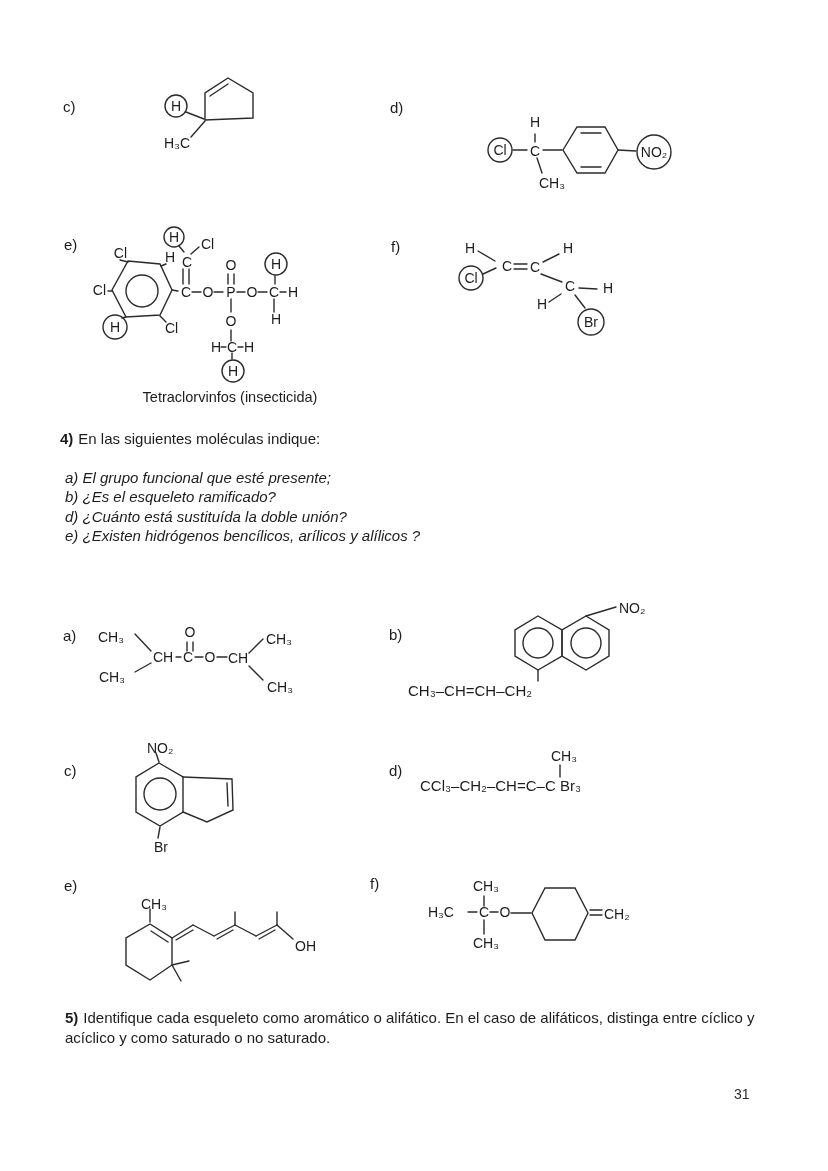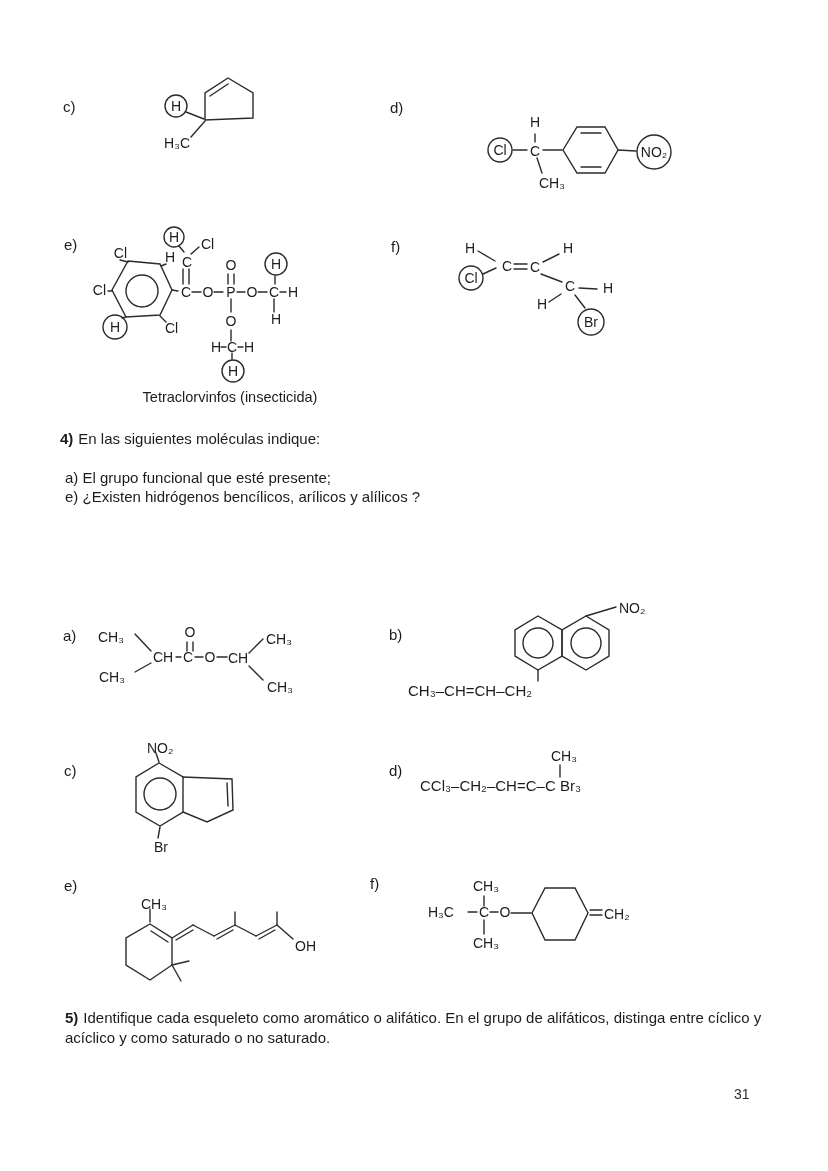--- a/index.html
+++ b/index.html
@@ -5,21 +5,21 @@
   html,body{margin:0;padding:0;background:#e8e8e8;}
   #page{
     position:relative;width:828px;height:1171px;background:#ffffff;
     font-family:"Liberation Sans","DejaVu Sans",sans-serif;color:#1c1c1c;
     margin:0 auto;overflow:hidden;
   }
   .abs{position:absolute;}
   .itemletter{font-size:15px;color:#1c1c1c;}
   .qtitle{font-size:15px;white-space:nowrap;text-align:center;}
   .qnum{font-weight:700;margin-right:5px;}
-  .qitems{font-size:15px;line-height:19.4px;}
+  .qitems{font-size:15px;line-height:19.4px;font-style:italic;}
   .qitems div{white-space:nowrap;}
   .q5{font-size:15px;line-height:19.6px;width:716px;}
   .pagenum{font-size:14px;color:#2a2a2a;margin-left:24px;}
   svg{position:absolute;left:0;top:0;}
   svg text{font-family:"Liberation Sans","DejaVu Sans",sans-serif;font-size:14px;fill:#1c1c1c;}
   svg text.chain{font-size:15px;}
   svg text.caption{font-size:14.5px;}
   svg line, svg path{stroke:#2b2b2b;stroke-width:1.4;fill:none;stroke-linecap:round;}
   svg circle{stroke:#2b2b2b;stroke-width:1.4;fill:none;}
   .mid{text-anchor:middle;}
@@ -39,25 +39,27 @@
   <div class="abs itemletter" style="left:64px;top:762px">c)</div>
   <div class="abs itemletter" style="left:389px;top:762px">d)</div>
   <div class="abs itemletter" style="left:64px;top:877px">e)</div>
   <div class="abs itemletter" style="left:370px;top:875px">f)</div>
 
   <div class="abs qtitle" style="left:60px;top:430px">
     <span class="qnum">4)</span><span>En las siguientes moléculas indique:</span>
   </div>
   <div class="abs qitems" style="left:65px;top:468px">
     <div>a) El grupo funcional que esté presente;</div>
+    <div>b) ¿Es el esqueleto ramificado?</div>
+    <div>d) ¿Cuánto está sustituída la doble unión?</div>
     <div>e) ¿Existen hidrógenos bencílicos, arílicos y alílicos ?</div>
   </div>
 
   <div class="abs q5" style="left:65px;top:1008px">
-    <span class="qnum">5)</span><span>Identifique cada esqueleto como aromático o alifático. En el grupo de alifáticos, distinga entre cíclico y acíclico y como saturado o no saturado.</span>
+    <span class="qnum">5)</span><span>Identifique cada esqueleto como aromático o alifático. En el caso de alifáticos, distinga entre cíclico y acíclico y como saturado o no saturado.</span>
   </div>
 
   <div class="abs pagenum" style="left:710px;top:1086px">31</div>
 
   <svg width="828" height="1171" viewBox="0 0 828 1171">
 
     <g>
       <g>
         <path d="M205,120 L205,93 L228,78 L253,93 L253,118 Z"></path>
         <line x1="210" y1="96" x2="228" y2="84"></line>

